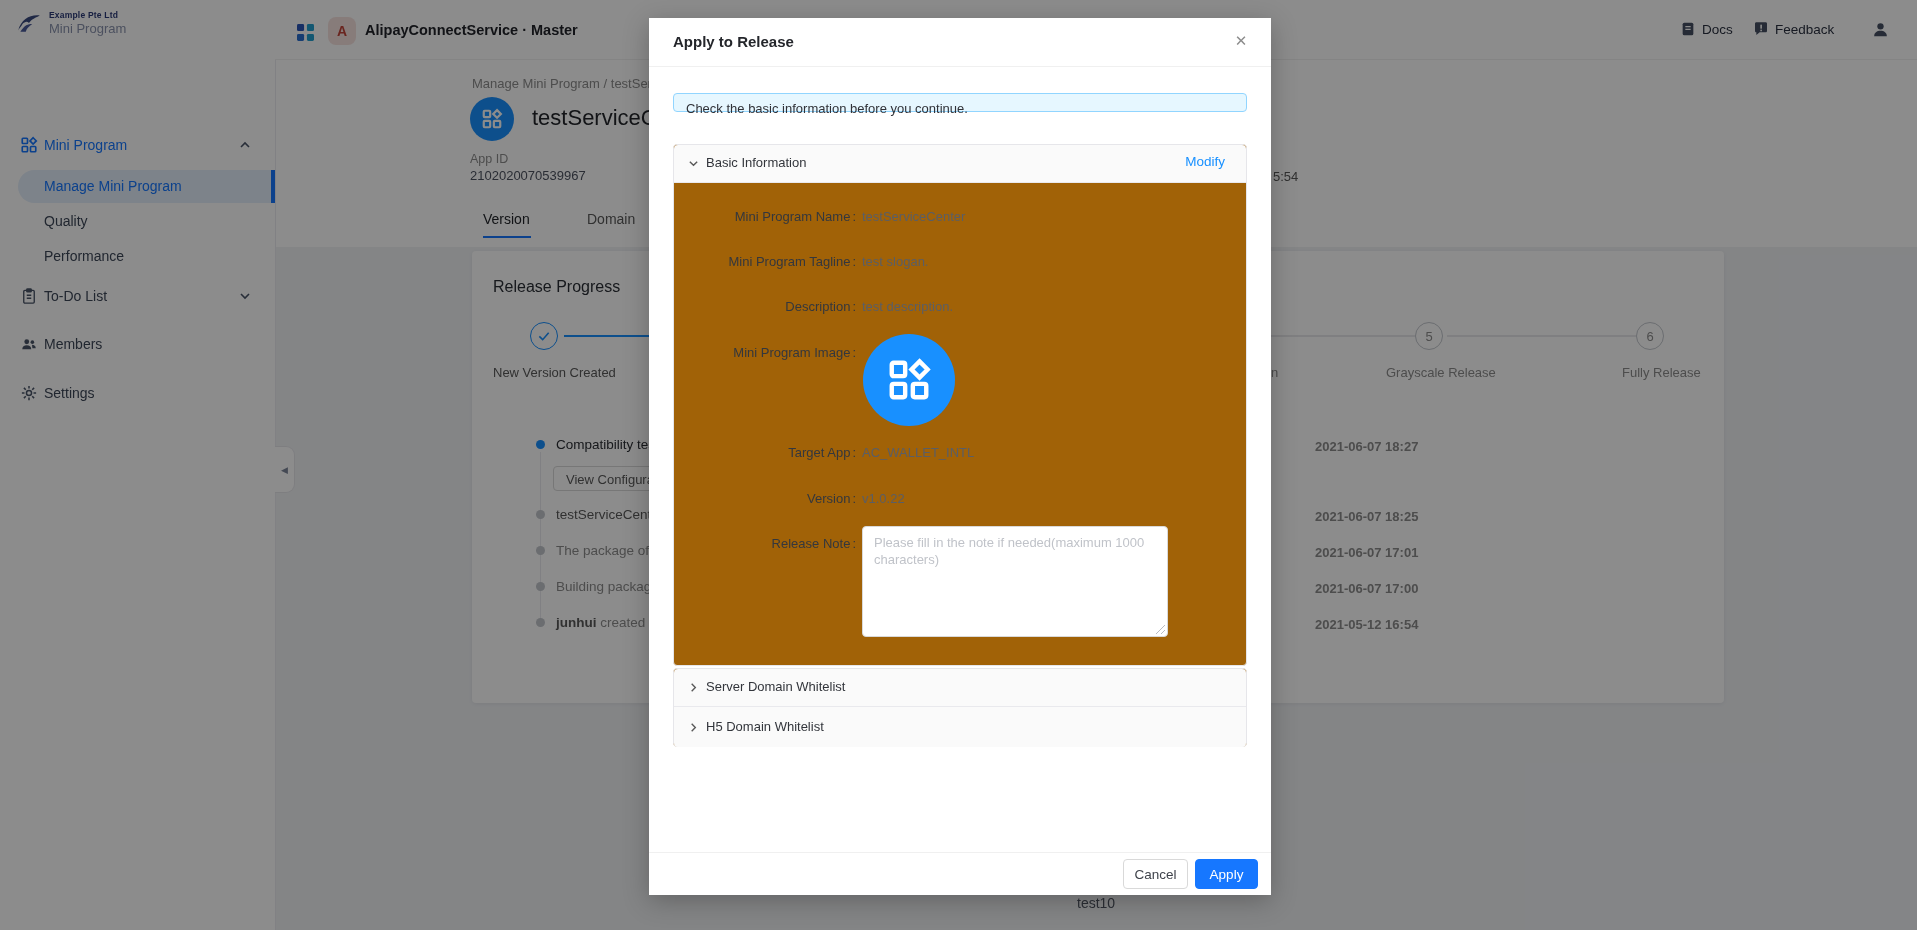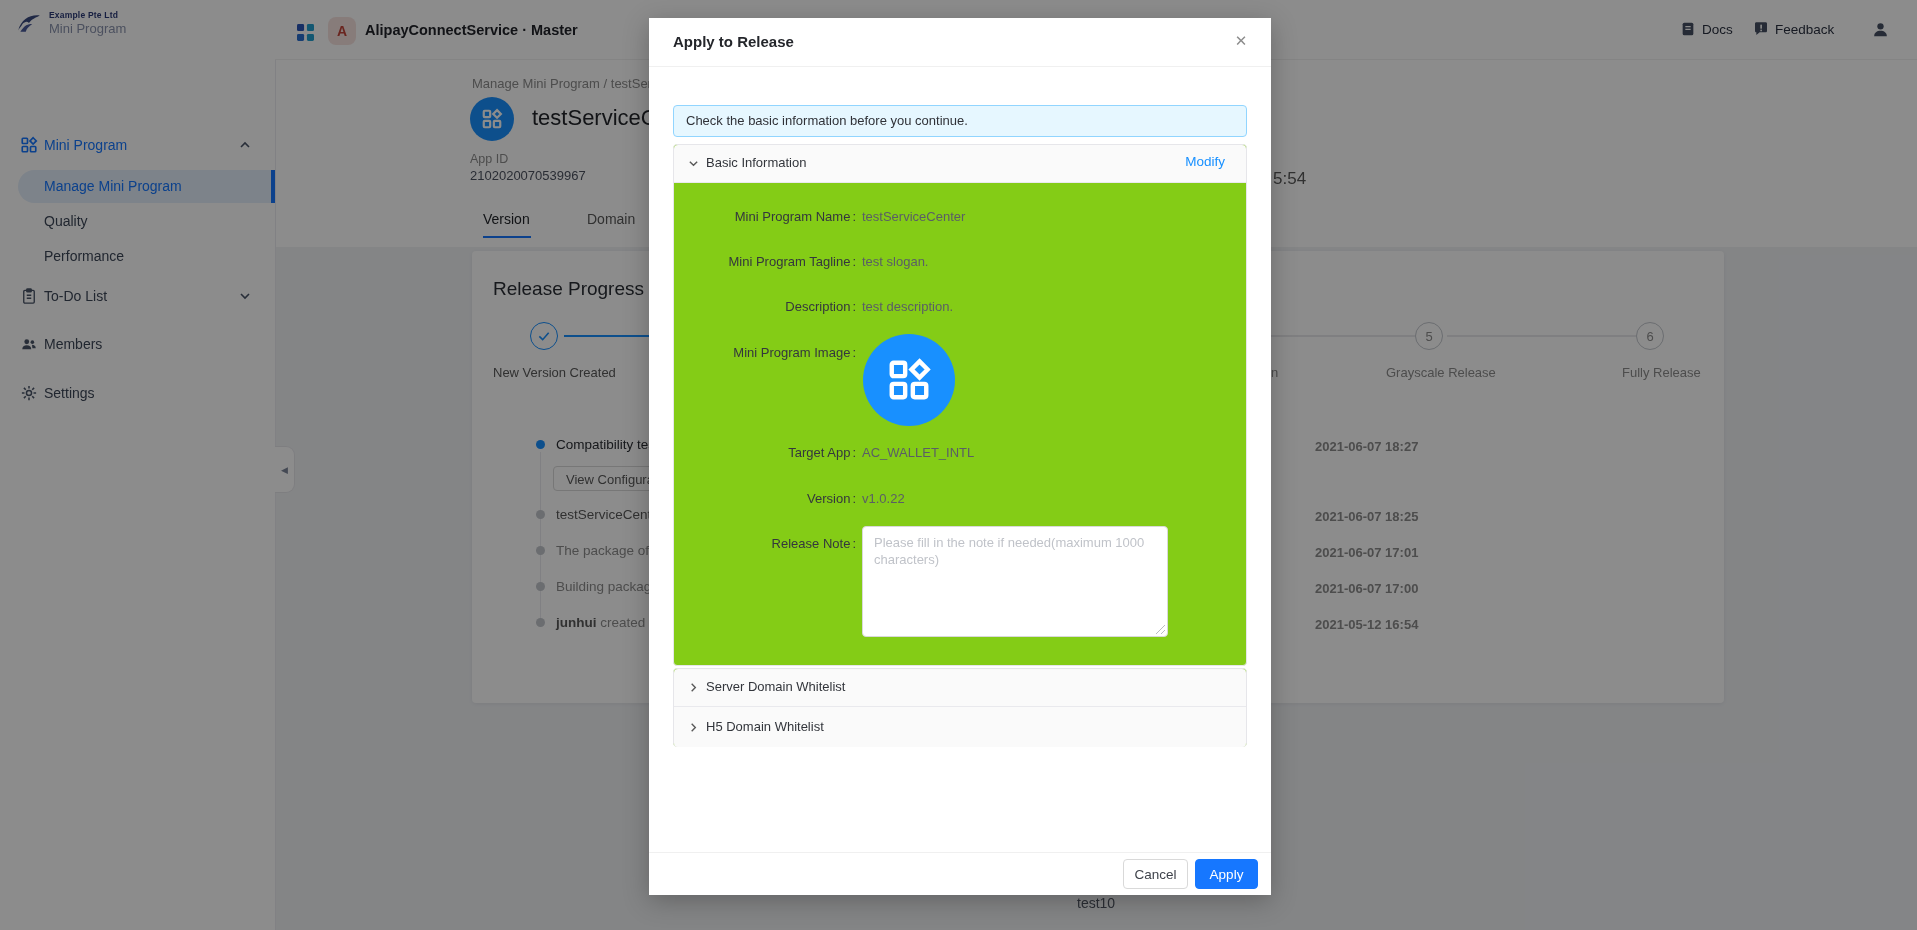--- a/index.html
+++ b/index.html
@@ -29,48 +29,48 @@
   .hdr-link{position:absolute;top:21px;display:flex;align-items:center;gap:6px;font-size:13.5px;color:#2b3140;cursor:pointer;}
 
   
   .pagehdr{position:absolute;left:275px;top:59px;width:1642px;height:188px;background:#fff;}
   .crumb{position:absolute;left:197px;top:17px;font-size:13px;color:#8c8c8c;}
   .crumb .cur{color:#8c8c8c;}
   .app-badge{position:absolute;left:195px;top:38px;width:44px;height:44px;border-radius:50%;background:#1890ff;display:flex;align-items:center;justify-content:center;}
   .page-title{position:absolute;left:257px;top:46px;font-size:22px;font-weight:500;color:#23262b;}
   .appid-l{position:absolute;left:195px;top:93px;font-size:12.5px;color:#8c8c8c;}
   .appid-v{position:absolute;left:195px;top:109px;font-size:13px;color:#4d5360;}
-  .time-frag{position:absolute;left:998px;top:110px;font-size:17px;color:#595959;}
+  .time-frag{position:absolute;left:998px;top:110px;font-size:13px;color:#595959;}
   .tab{position:absolute;top:152px;font-size:14px;color:#595959;cursor:pointer;}
   .tab.active{color:#23262b;}
   .tab-ink{position:absolute;left:208px;top:177px;width:48px;height:2px;background:#1677ff;}
 
   
   .card{position:absolute;left:472px;top:251px;width:1252px;height:452px;background:#fff;border-radius:4px;box-shadow:0 1px 4px rgba(0,0,0,.06);}
-  .card-h{position:absolute;left:21px;top:27px;font-size:19px;font-weight:500;color:#2b2f36;}
+  .card-h{position:absolute;left:21px;top:27px;font-size:16px;font-weight:500;color:#2b2f36;}
   .step-circle{position:absolute;width:28px;height:28px;border-radius:50%;box-sizing:border-box;display:flex;align-items:center;justify-content:center;background:#fff;}
   .step-done{border:1.5px solid #1890ff;}
   .step-wait{border:1px solid #c3c7cd;color:#8c8c8c;font-size:13px;}
   .step-line{position:absolute;height:1.5px;top:84px;}
   .step-lb{position:absolute;top:114px;font-size:13px;white-space:nowrap;}
   .tl-dot{position:absolute;width:9px;height:9px;border-radius:50%;left:64px;}
   .tl-line{position:absolute;left:68px;width:1px;background:#e9e9ee;}
   .tl-text{position:absolute;left:84px;font-size:13.5px;white-space:nowrap;}
   .tl-btn{position:absolute;left:81px;top:215px;height:25px;line-height:25px;padding:0 12px;border:1px solid #d9d9d9;border-radius:4px;background:#fff;font-size:13px;color:#595959;white-space:nowrap;cursor:pointer;}
   .tl-date{position:absolute;left:843px;font-size:13px;color:#8c8c8c;white-space:nowrap;font-weight:bold;}
   .bottom-text{position:absolute;left:1077px;top:895px;font-size:14px;color:#4f5561;z-index:1;}
 
   
   .overlay{position:absolute;inset:0;background:rgba(0,0,0,0.45);z-index:10;}
   .modal{position:absolute;left:649px;top:18px;width:622px;height:877px;background:#fff;border-radius:0;box-shadow:0 6px 24px rgba(0,0,0,.25);z-index:20;}
   .m-hdr{position:absolute;left:0;top:0;width:100%;height:49px;border-bottom:1px solid #f0f0f0;box-sizing:border-box;}
   .m-title{position:absolute;left:24px;top:15px;font-size:15px;font-weight:600;color:#24262b;}
   .m-close{position:absolute;right:20px;top:14px;font-size:15px;color:#8c8c8c;cursor:pointer;width:20px;text-align:center;}
-  .m-alert{position:absolute;left:24px;top:75px;width:574px;height:32px;box-sizing:border-box;background:#e6f7ff;border:1px solid #91d5ff;border-radius:4px;font-size:13px;color:#303238;line-height:30px;padding-left:12px;margin-top:12px;}
-  .panel{position:absolute;left:24px;width:574px;box-sizing:border-box;border:1px solid #e6e6ea;border-radius:4px;background:#84cc16;}
+  .m-alert{position:absolute;left:24px;top:75px;width:574px;height:19px;box-sizing:border-box;background:#e6f7ff;border:1px solid #91d5ff;border-radius:4px;font-size:13px;color:#303238;line-height:30px;padding-left:12px;}
+  .panel{position:absolute;left:24px;width:574px;box-sizing:border-box;border:1px solid #e6e6ea;border-radius:4px;background:#a16207;}
   .panel-hdr{position:relative;height:37px;background:#fafafa;border-radius:4px 4px 0 0;cursor:pointer;}
   .panel-hdr .chev{position:absolute;left:14px;top:13px;width:11px;height:11px;}
   .panel-hdr .pt{position:absolute;left:32px;top:10px;font-size:13px;color:#32353b;}
   .panel-hdr .act{position:absolute;right:21px;top:9px;font-size:13.5px;color:#1890ff;cursor:pointer;}
   .hdr-line{border-bottom:1px solid #e9e9ed;}
   .mrow{position:absolute;left:24px;width:574px;height:18px;font-size:13px;line-height:18px;}
   .mlabel{position:absolute;left:0;width:183px;text-align:right;color:#34373d;}
   .mlabel::after{content:":";margin-left:2px;}
   .mval{position:absolute;left:189px;color:#5a5e66;}
   .mp-image{position:absolute;left:214px;top:316px;width:92px;height:92px;border-radius:50%;background:#1890ff;display:flex;align-items:center;justify-content:center;}

